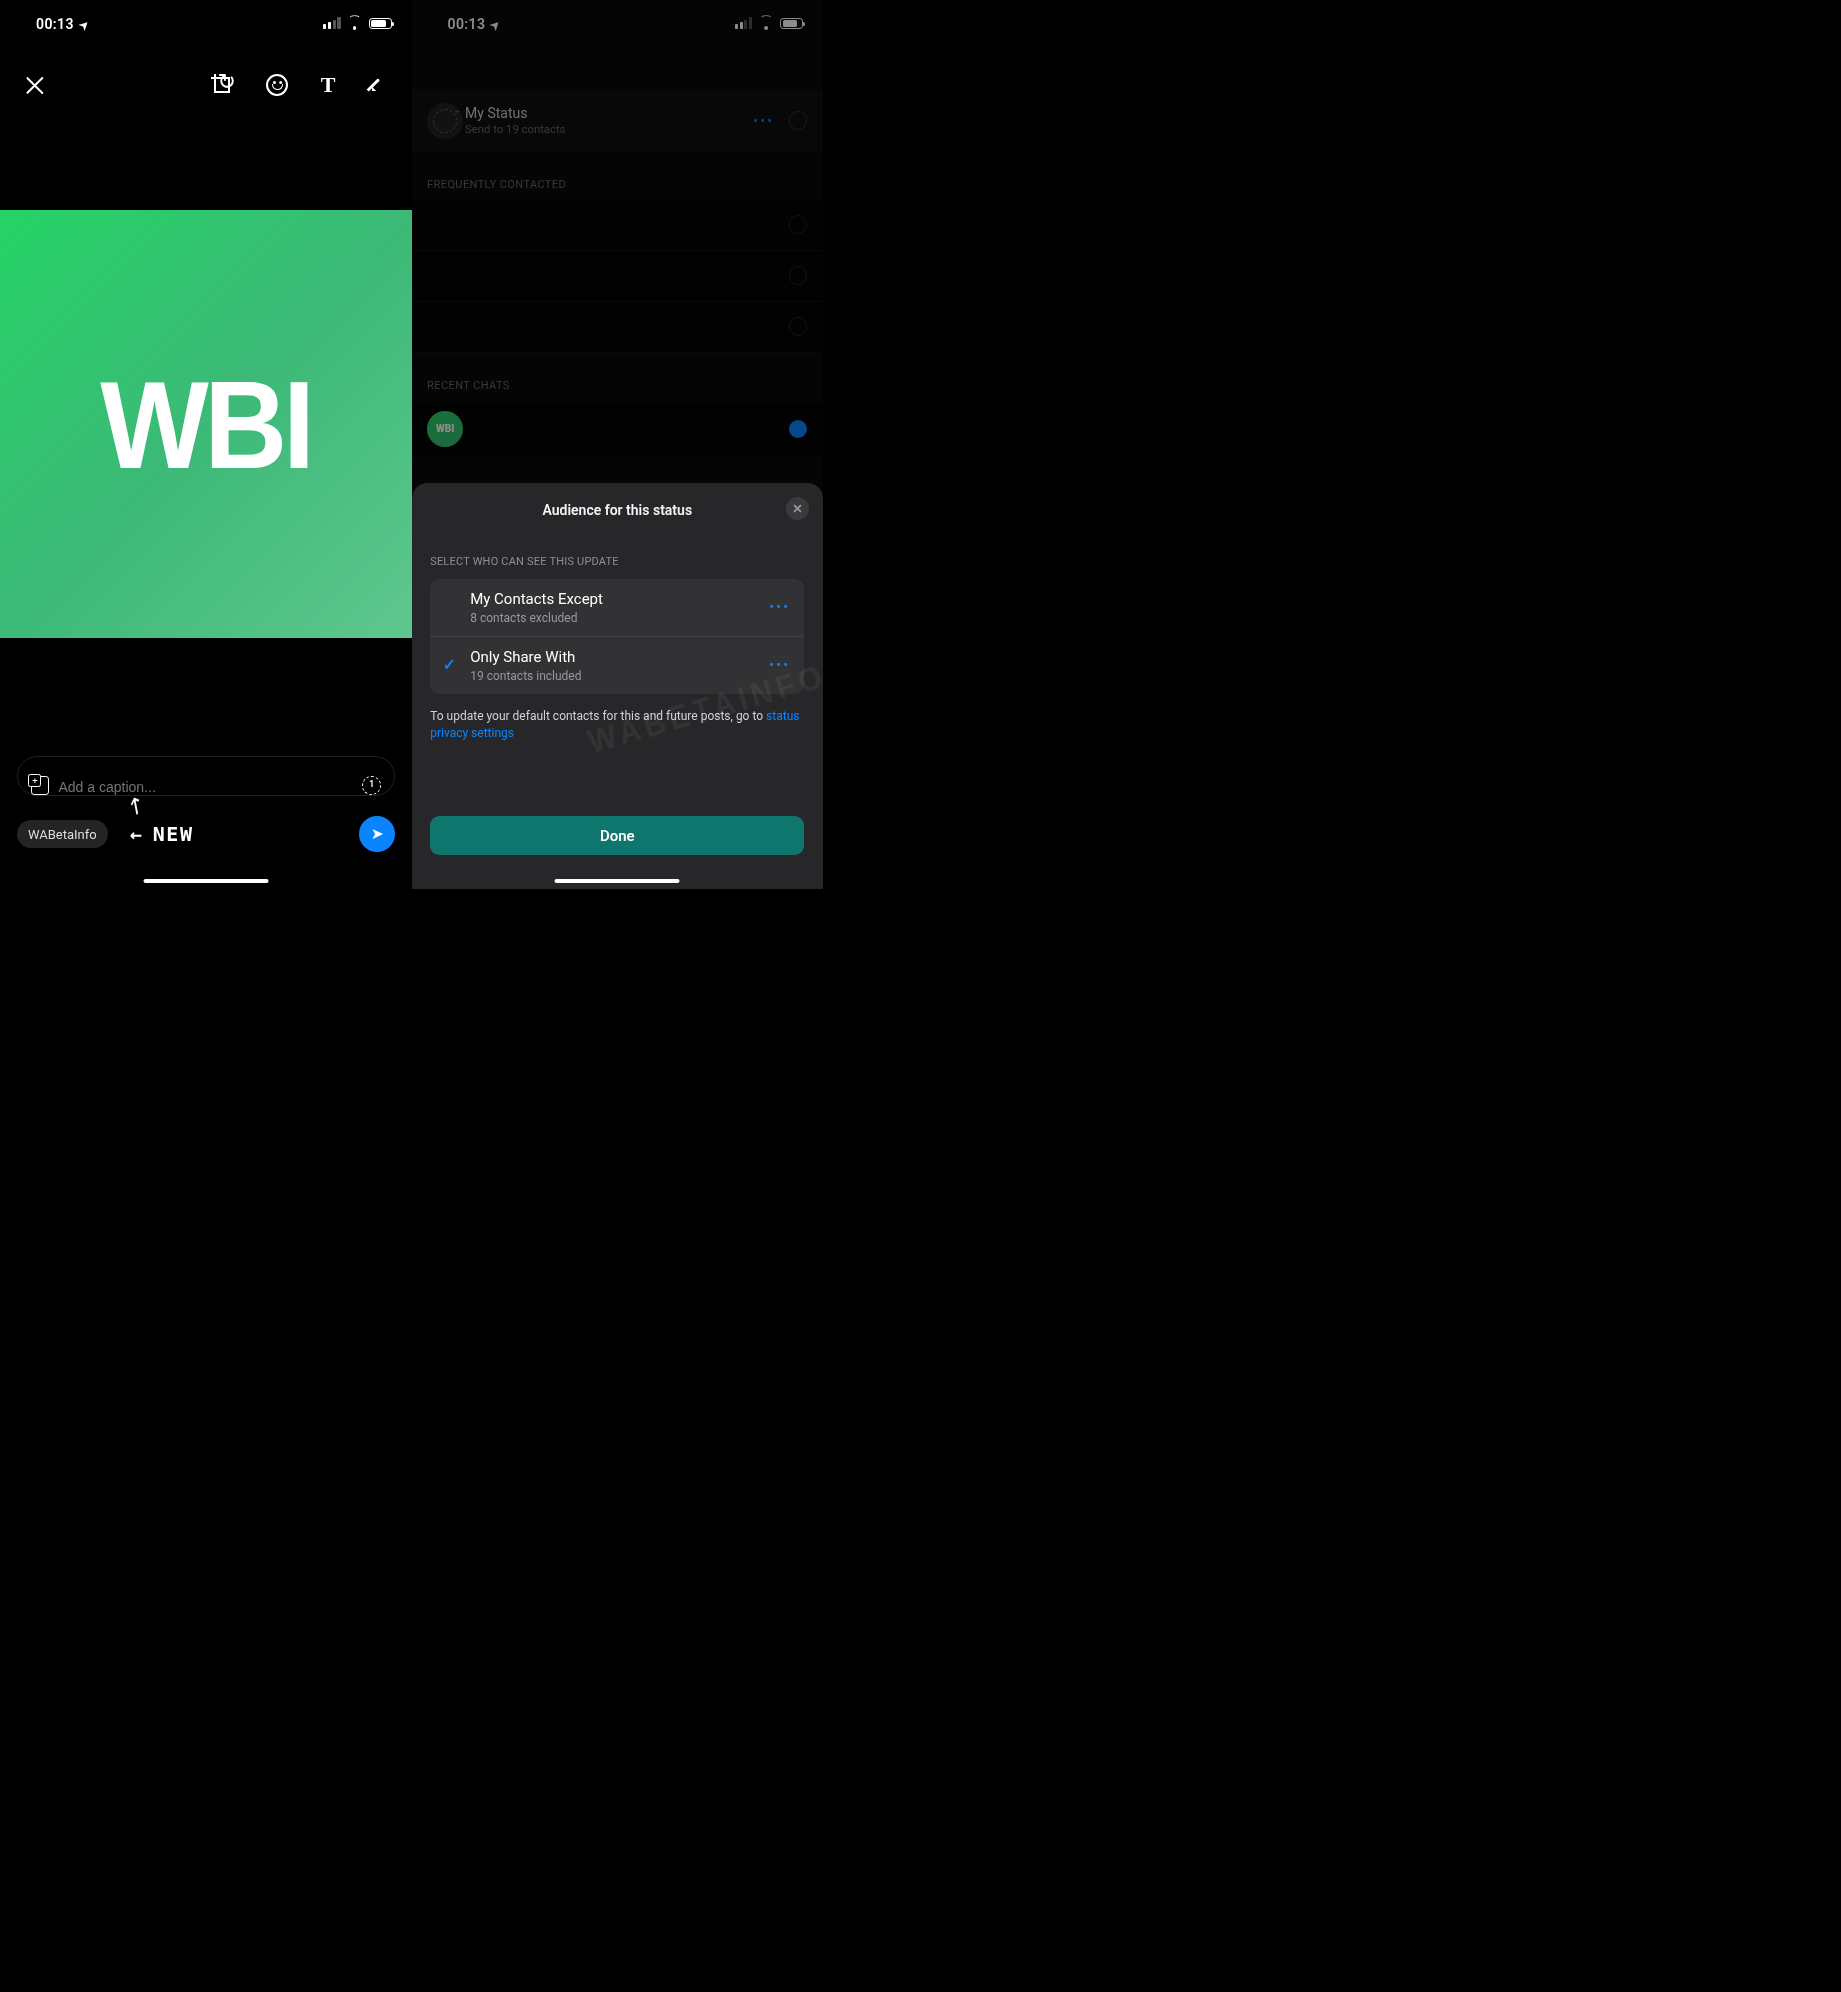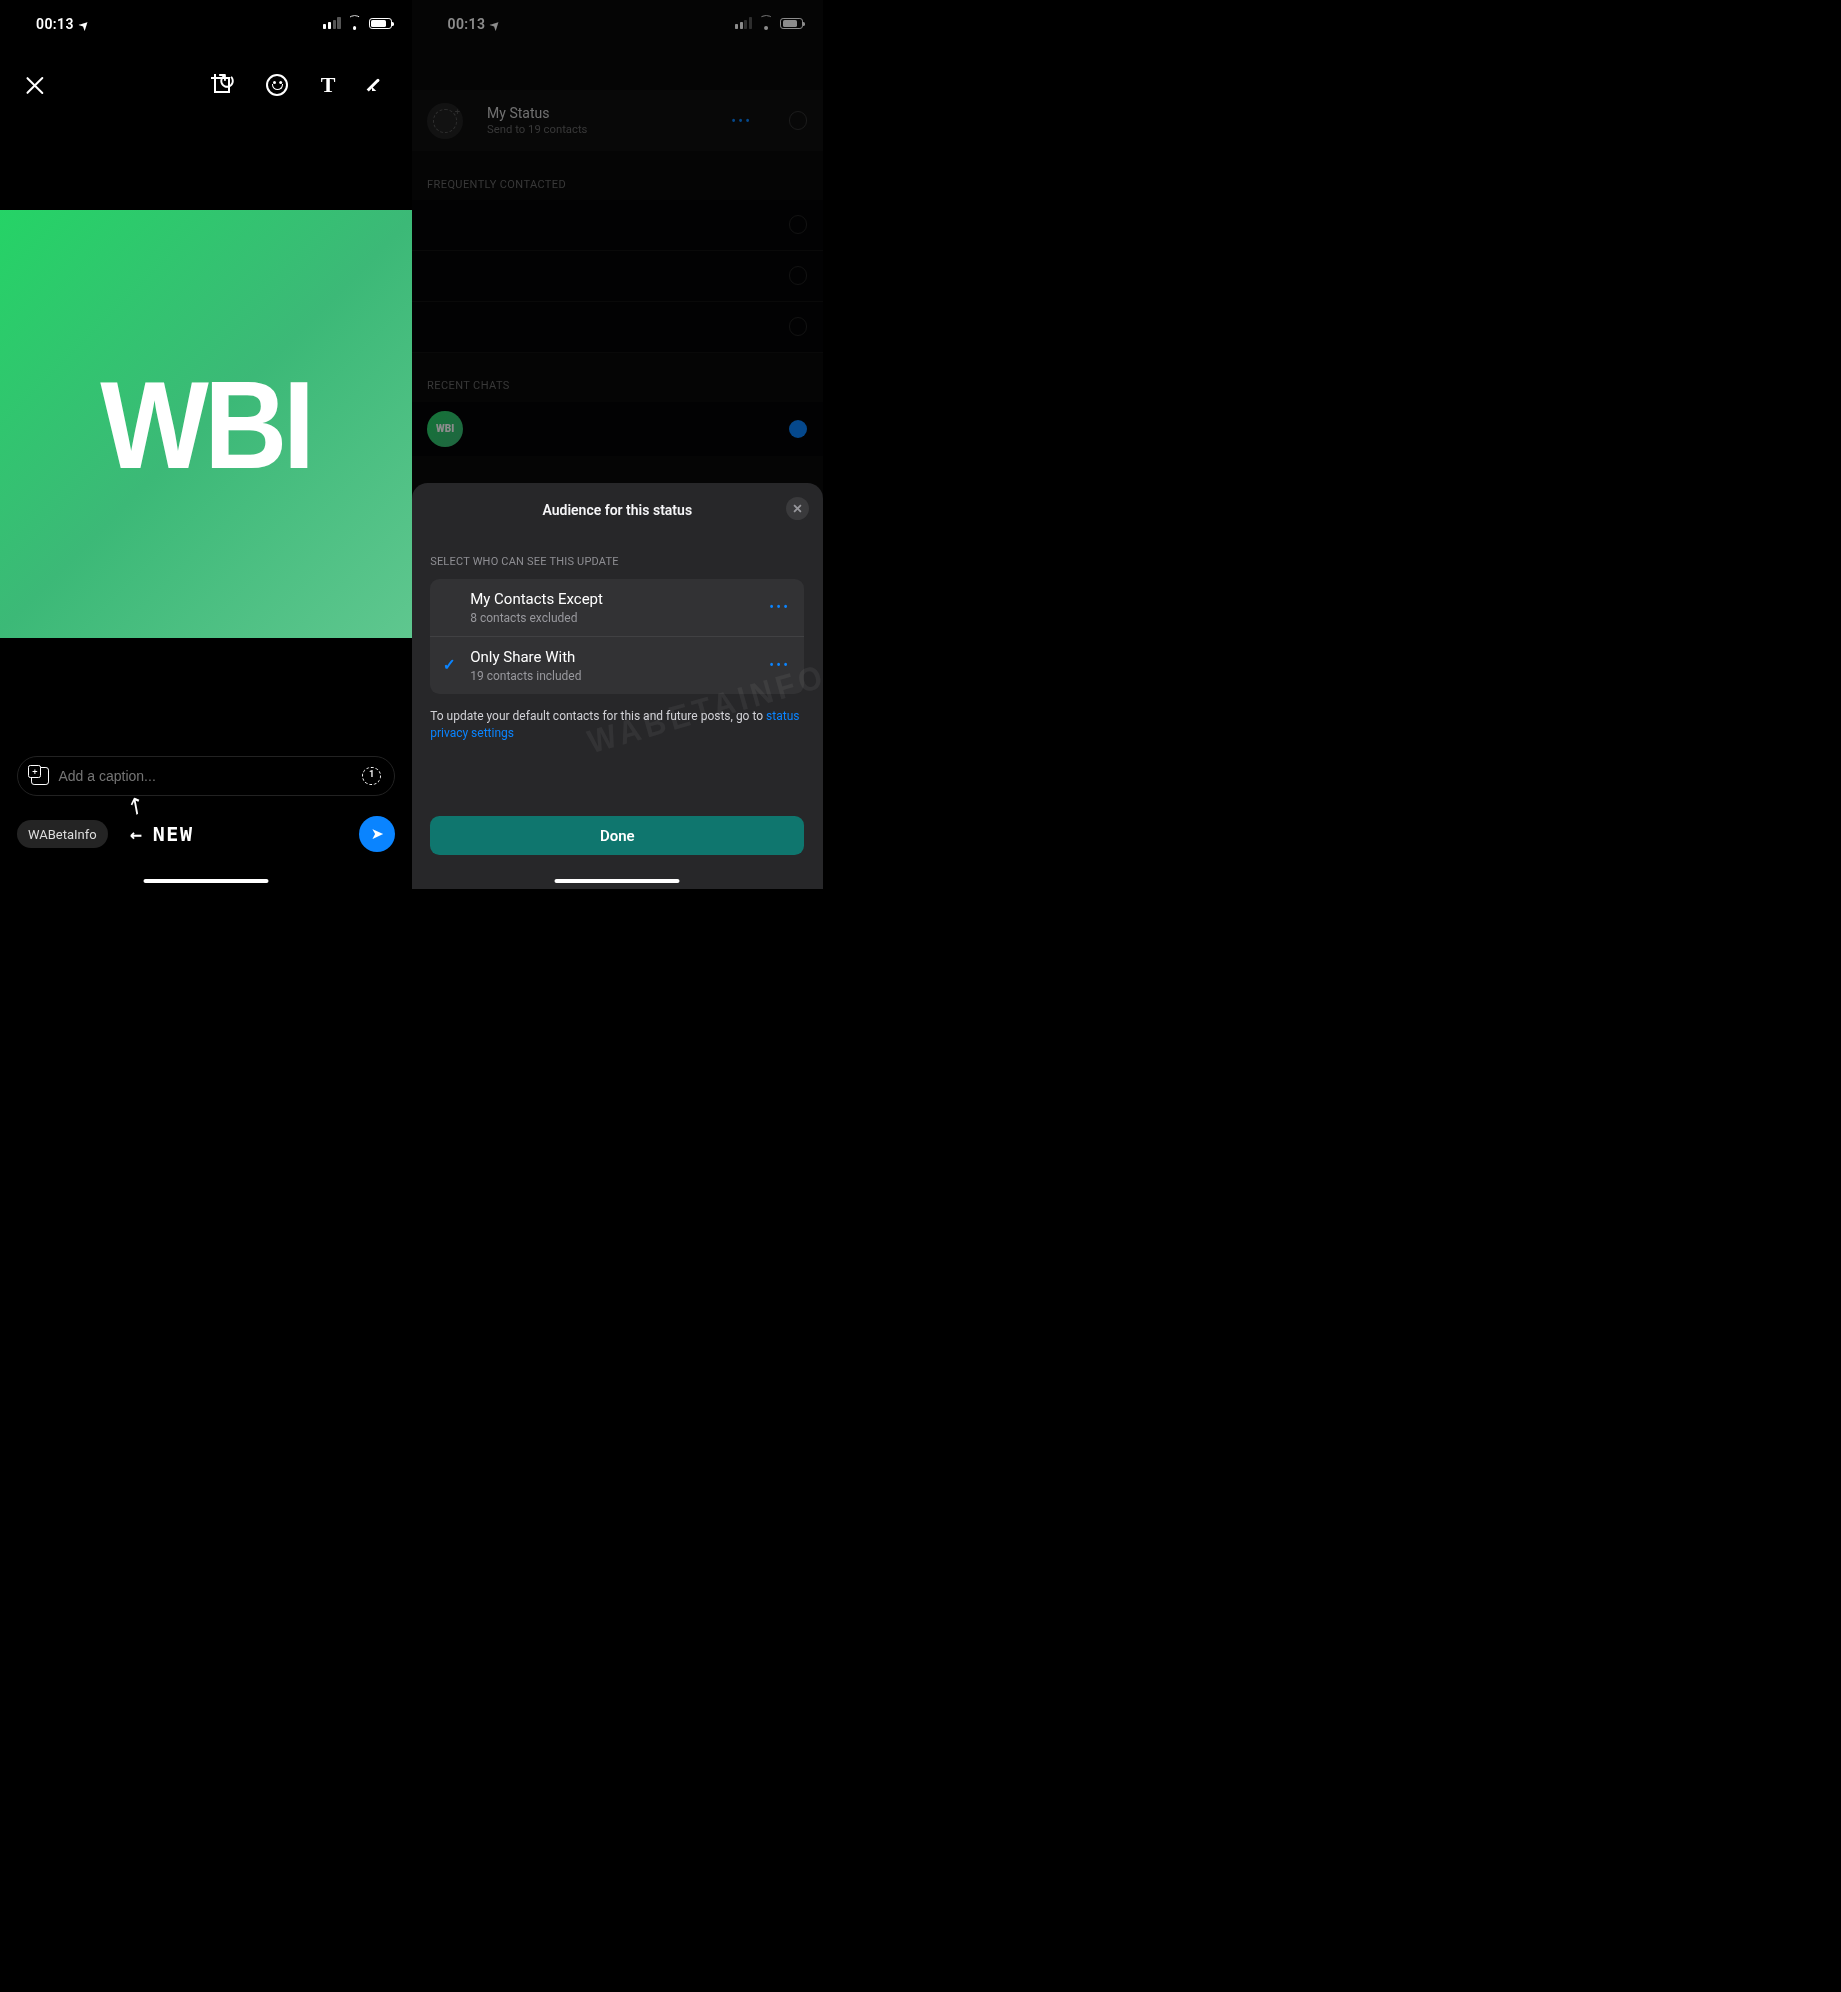--- a/index.html
+++ b/index.html
@@ -49,21 +49,21 @@
   .smiley::after{content:""; position:absolute; left:3.9px; bottom:3.9px; width:9.3px; height:4.7px; border:1.9px solid #fff; border-top:none; border-radius:0 0 7.8px 7.8px;}
   .pencil{ width:20px; height:20px; position:relative;}
   .pencil::before{content:"";position:absolute;left:3.1px;top:1.6px;width:3.1px;height:15.6px;background:#fff;transform:rotate(45deg);border-radius:1.6px 1.6px 0 0;}
   .pencil::after{content:"";position:absolute;left:0.8px;bottom:0.8px;width:0;height:0;border:3.1px solid transparent;border-top-color:#fff;transform:rotate(45deg);}
 
   
   .img-preview { position:absolute; left:0; right:0; top:210px; height:428px; background: linear-gradient(135deg, #25d366 0%, #3cb977 50%, #5fc78f 100%); display:flex; align-items:center; justify-content:center;}
   .wbi-text { font-family: Arial, sans-serif; font-size: 125px; font-weight: 900; color:#fff; letter-spacing:-4.7px; transform: scaleX(0.92);}
 
   
-  .caption-bar { position:absolute; left:17px; right:17px; bottom:93px; height:40px; border:0.8px solid #222; border-radius:20px; display:flex; align-items:center; padding:0 12.5px; gap:9.3px;}
+  .caption-bar { position:absolute; left:17px; right:17px; bottom:93px; height:40px; border:0.8px solid #222; border-radius:20px; display:flex; align-items:flex-end; padding:0 12.5px; gap:9.3px;}
   .addimg-i { width:18.7px;height:18.7px; border:1.6px solid #fff; border-radius:3.1px; position:relative; flex-shrink:0;}
   .addimg-i::before{content:"+"; position:absolute; left:-3.1px; top:-3.1px; width:11px;height:11px; background:#000; border-radius:2.3px; font-size:9.3px; display:flex;align-items:center;justify-content:center; border:1.2px solid #fff;}
   .caption-input { flex:1; background:transparent; border:none; outline:none; color:#999; font-size:14px;}
   .timer-i { width:18.7px;height:18.7px; border:1.6px dashed #fff; border-radius:50%; position:relative; flex-shrink:0;}
   .timer-i::before{content:"1"; position:absolute; left:0;right:0;top:0.8px; text-align:center; font-size:9.3px; font-weight:600;}
 
   
   .bottom-row { position:absolute; left:17px; right:17px; bottom:37px; display:flex; align-items:center;}
   .chip { background:#242424; padding:6.2px 11px; border-radius:14px; font-size:13px; color:#ddd; cursor:pointer;}
   .new-label { margin-left:22px; font-family: monospace; font-size:20px; font-weight:700; letter-spacing:1.6px; color:#fff; display:flex; align-items:center; gap:9.3px;}
@@ -75,21 +75,21 @@
 
   .home-ind { position:absolute; left:50%; transform:translateX(-50%); bottom:6.2px; width:125px; height:3.9px; background:#fff; border-radius:2.3px;}
 
   
   .r-header { display:flex; align-items:center; gap:12.5px; padding: 23px 15.6px 0 11px;}
   .back-link { color:#0a84ff; font-size:15px; cursor:pointer;}
   .search-box { flex:1; background:#1c1c1e; border-radius:7.8px; height:30px; display:flex; align-items:center; padding:0 9.3px; gap:6.2px;}
   .search-box .mag{color:#8e8e93; font-size:13.2px;}
   .search-box .ph{color:#8e8e93; font-size:13.2px;}
 
-  .status-row { margin-top:54px; background:#0f0f10; padding:12.5px 15.6px; display:flex; align-items:center; gap:24px;}
+  .status-row { margin-top:54px; background:#0f0f10; padding:12.5px 15.6px; display:flex; align-items:center; gap:2px;}
   .status-circle{ width:36px;height:36px; background:#222; border-radius:50%; display:flex;align-items:center;justify-content:center; position:relative;}
   .status-circle::before{content:""; width:22px;height:22px; border:1.9px dashed #555; border-radius:50%; position:absolute;}
   .status-circle::after{content:"+"; position:absolute; right:3.1px; top:3.1px; font-size:9.3px; color:#555;}
   .status-text .t{font-size:14px; color:#ccc;} .status-text .s{font-size:11.3px; color:#666; margin-top:1.6px;}
   .dots3{margin-left:auto; color:#0a84ff; letter-spacing:2.3px; font-size:14px; cursor:pointer;}
   .radio-o{width:18.7px;height:18.7px;border:1.6px solid #333; border-radius:50%; margin-left:12.5px;}
 
   .sect-label{ color:#666; font-size:11px; letter-spacing:0.4px; padding: 26.5px 15.6px 9.3px 15.6px; text-transform:uppercase;}
   .blank-rows{ background:#050506;}
   .blank-row{height:51px; border-bottom:0.8px solid #111; display:flex; align-items:center; justify-content:flex-end; padding-right:15.6px;}

